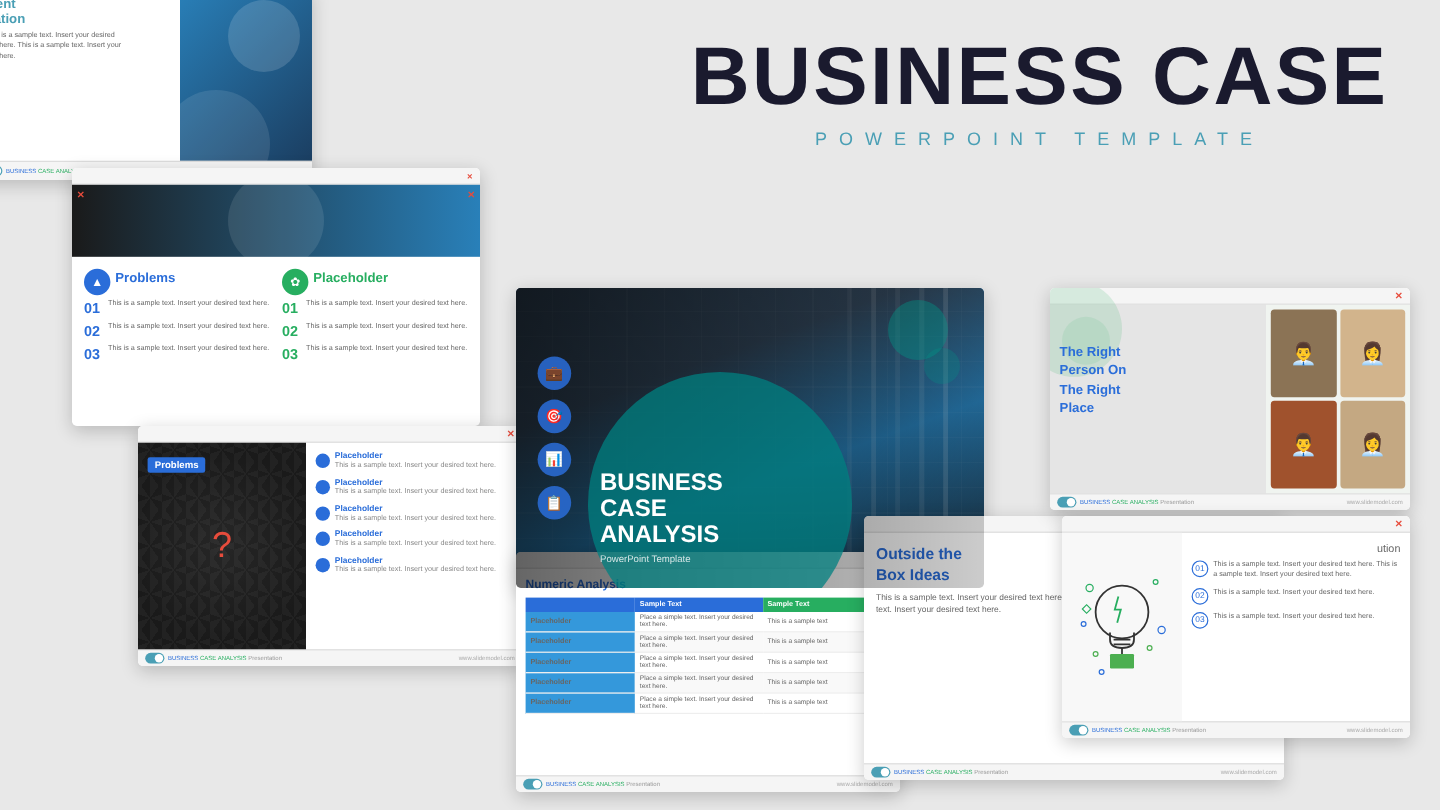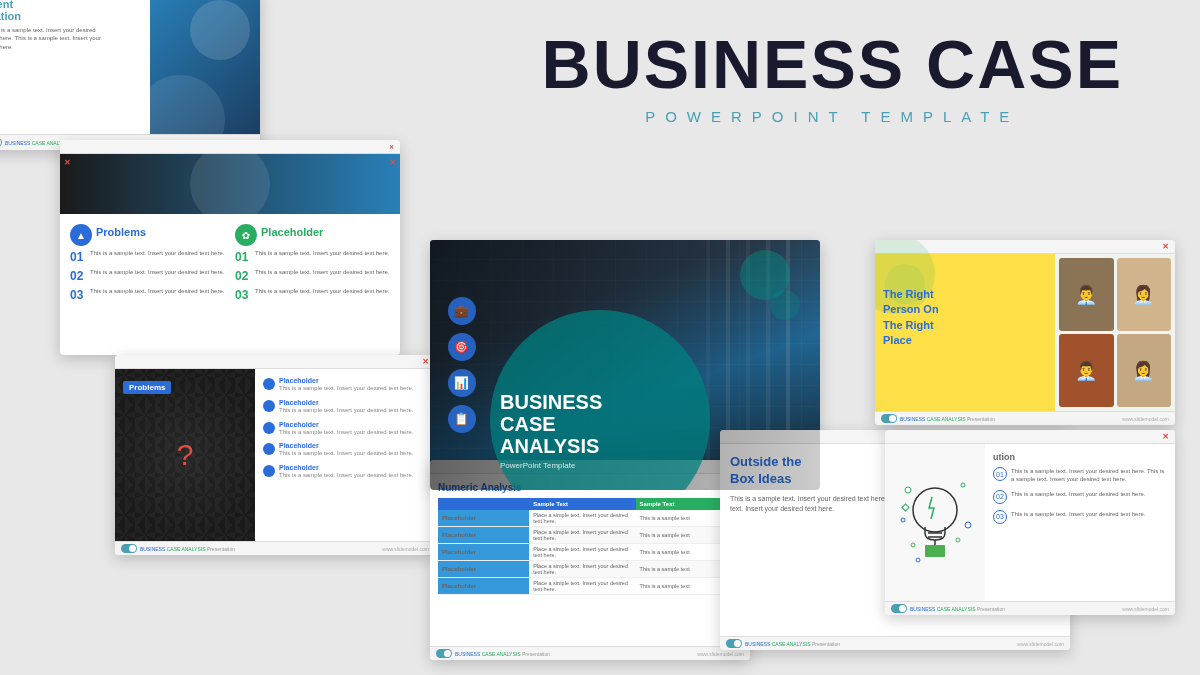--- a/index.html
+++ b/index.html
@@ -8,21 +8,21 @@
       height: 675px;
       overflow: hidden;
       background: #e8e8e8;
       font-family: 'Arial', sans-serif;
       position: relative;
     }
 
     
     .title-area {
       position: absolute;
-      right: 77px;
+      right: 43px;
       top: 30px;
       text-align: center;
     }
 
     
     .slide-thumb {
       position: absolute;
       background: white;
       border-radius: 4px;
       overflow: hidden;
@@ -453,21 +453,21 @@
       font-size: 6px;
       color: #999;
     }
     .slide-7-body {
       display: flex;
       height: calc(100% - 28px);
     }
     .slide-7-left {
       flex: 1;
       padding: 8px;
-      background: #fde047;
+      background: #e5e5e5;
     }
     .slide-7-title {
       font-size: 11px;
       font-weight: bold;
       color: #2a6dd9;
       line-height: 1.3;
       position: relative;
       z-index: 2;
       margin-top: 20px;
     }
@@ -935,21 +935,21 @@
         <path d="M34,22 L31,33 L36,33 L33,44" fill="none" stroke="#27ae60" stroke-width="1.5"></path>
 
         <rect x="27" y="70" width="20" height="12" fill="#4CAF50" rx="1"></rect>
 
         <circle cx="15" cy="70" r="2" fill="none" stroke="#4CAF50" stroke-width="1"></circle>
         <circle cx="60" cy="65" r="2" fill="none" stroke="#4CAF50" stroke-width="1"></circle>
         <circle cx="20" cy="85" r="2" fill="none" stroke="#2a6dd9" stroke-width="1"></circle>
       </svg>
     </div>
     <div class="slide-8-right">
-      <div style="font-size:9px;font-weight:bold;color:#666;margin-bottom:5px;">ution</div>
+      <div style="font-size:9px;font-weight:normal;color:#666;margin-bottom:5px;text-align:right;">ution</div>
       <div class="slide-8-item">
         <div class="s8-num-circle">01</div>
         <div class="s8-text">This is a sample text. Insert your desired text here. This is a sample text. Insert your desired text here.</div>
       </div>
       <div class="slide-8-item">
         <div class="s8-num-circle">02</div>
         <div class="s8-text">This is a sample text. Insert your desired text here.</div>
       </div>
       <div class="slide-8-item">
         <div class="s8-num-circle">03</div>

